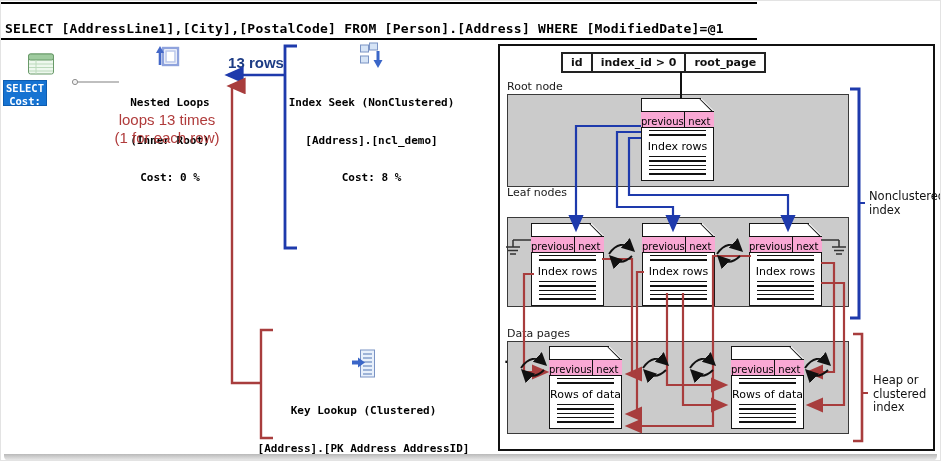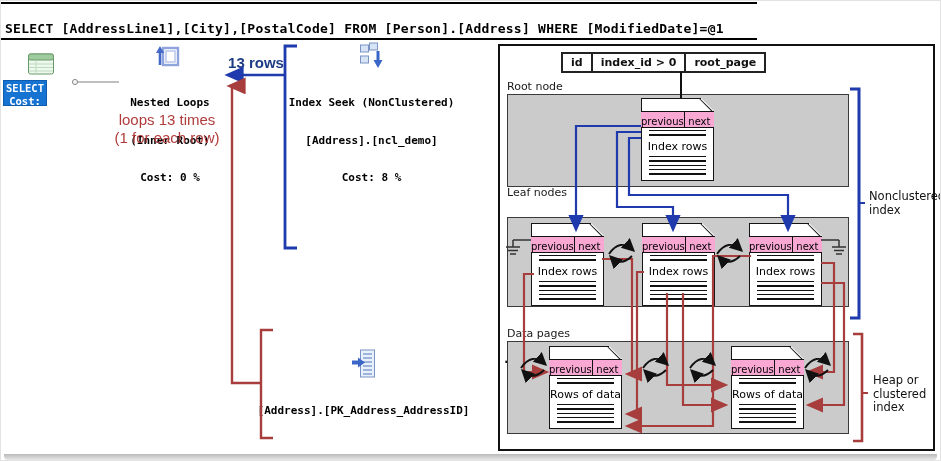--- a/index.html
+++ b/index.html
@@ -129,20 +129,21 @@
         <line x1="12" y1="14" x2="21" y2="14"></line>
           <line x1="12" y1="18" x2="21" y2="18"></line>
         <line x1="12" y1="22" x2="21" y2="22"></line>
           <line x1="12" y1="26" x2="21" y2="26"></line>
       </g>
       <path d="M1,14.5 L8,14.5" stroke="#3a66c8" stroke-width="4" fill="none"></path>
       <polygon points="7,9.5 7,19.5 14,14.5" fill="#3a66c8"></polygon>
     </svg>
   </div>
   <div class="node-text mono" style="left:240px;top:379px;width:245px;">
+    <div>Key Lookup (Clustered)</div>
     <div>[Address].[PK_Address_AddressID]</div>
     
   </div>
 
   <div class="outer-box"></div>
 
   <div class="sys-table">
     <div class="sys-cell">id</div>
     <div class="sys-cell">index_id &gt; 0</div>
     <div class="sys-cell">root_page</div>

